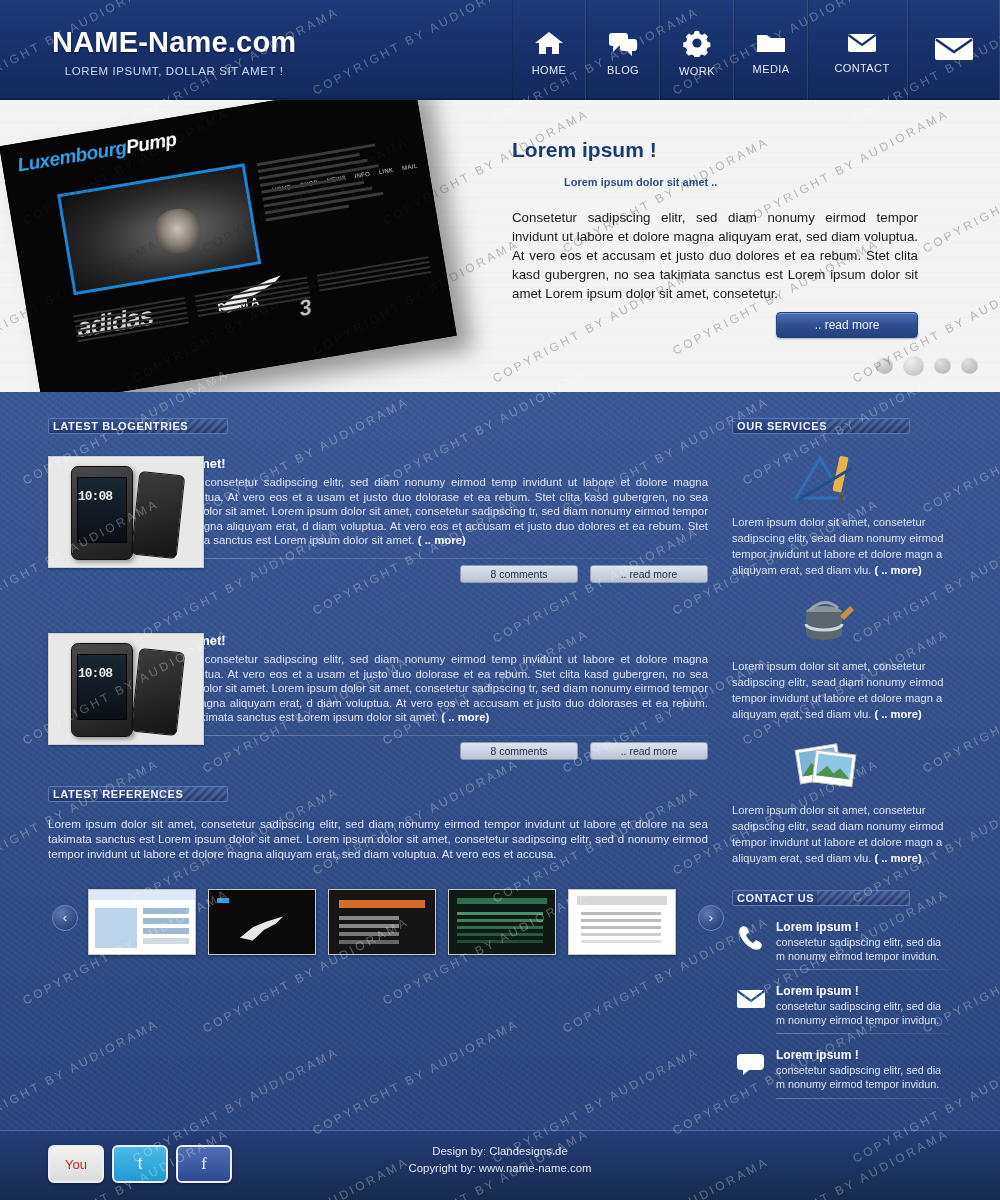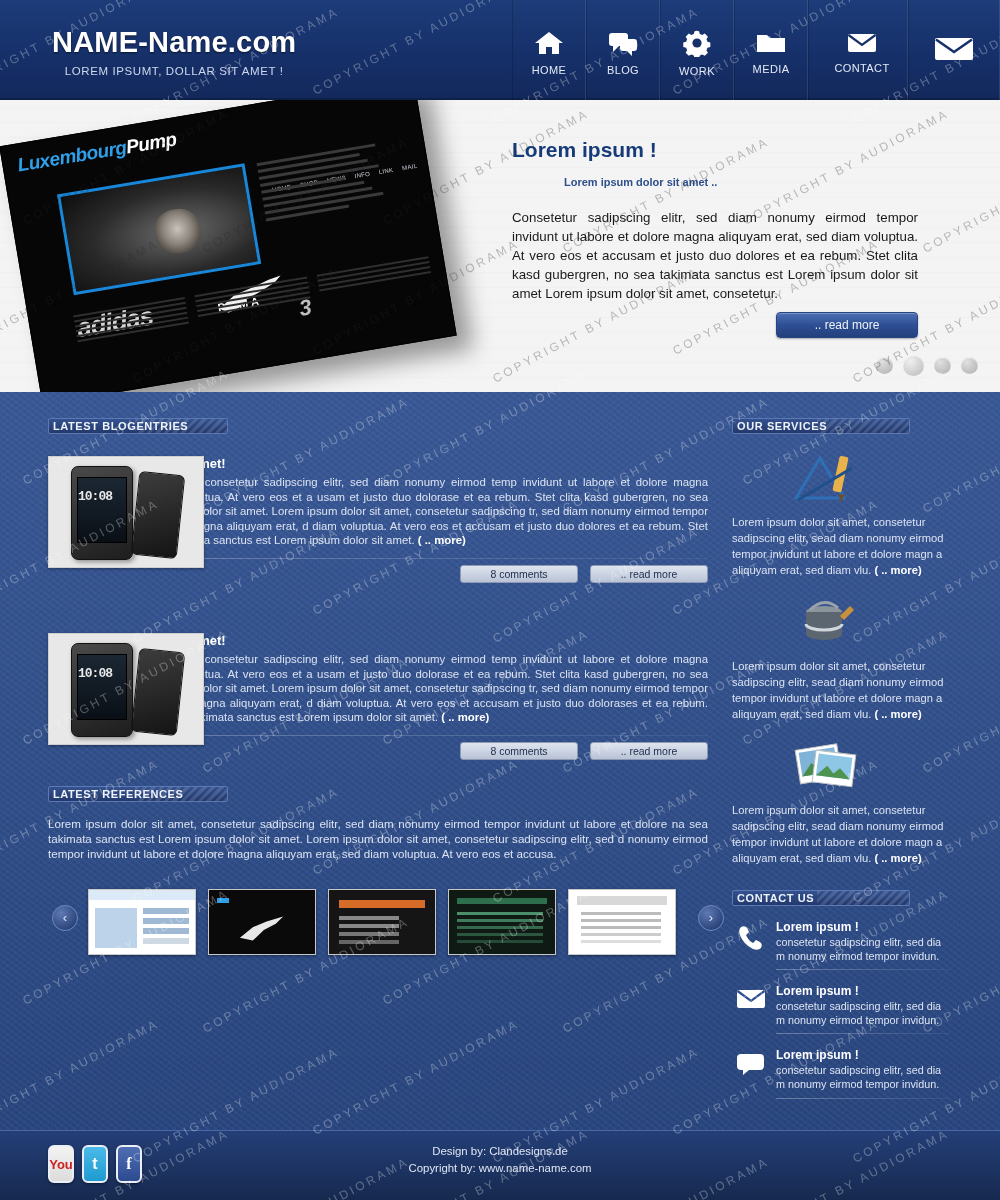--- a/index.html
+++ b/index.html
@@ -347,24 +347,24 @@
 
   
   .footer {
     position: absolute; left: 0; top: 1130px;
     width: 1000px; height: 70px;
     background: linear-gradient(180deg,#243f78 0%, #16294f 100%);
     border-top: 1px solid #4a68a5;
   }
   .social { position: absolute; left: 48px; top: 14px; display: flex; gap: 8px; }
   .sbtn {
-    width: 26px; height: 38px; border-radius: 6px;
+    width: 56px; height: 38px; border-radius: 6px;
     border: 2px solid #e9eef7;
     display: flex; align-items: center; justify-content: center;
-    color: #fff; font-weight: bold; font-size: 16px;
+    color: #fff; font-weight: normal; font-size: 16px;
     box-shadow: 0 1px 3px rgba(0,0,0,.45);
   }
   .sbtn.yt { background: linear-gradient(180deg,#f3f3f3,#dcdcdc); color:#cc2222; font-size:13px; }
   .sbtn.tw { background: linear-gradient(180deg,#4bbbe8,#1f9ad1); }
   .sbtn.fb { background: linear-gradient(180deg,#4f6fb5,#2c4a90); font-family:"Liberation Serif",serif; }
   .foot-center {
     position: absolute; left: 0; right: 0; top: 12px;
     text-align: center; color: #dfe6f3; font-size: 11.4px; line-height: 17px;
   }
   .foot-nav {

